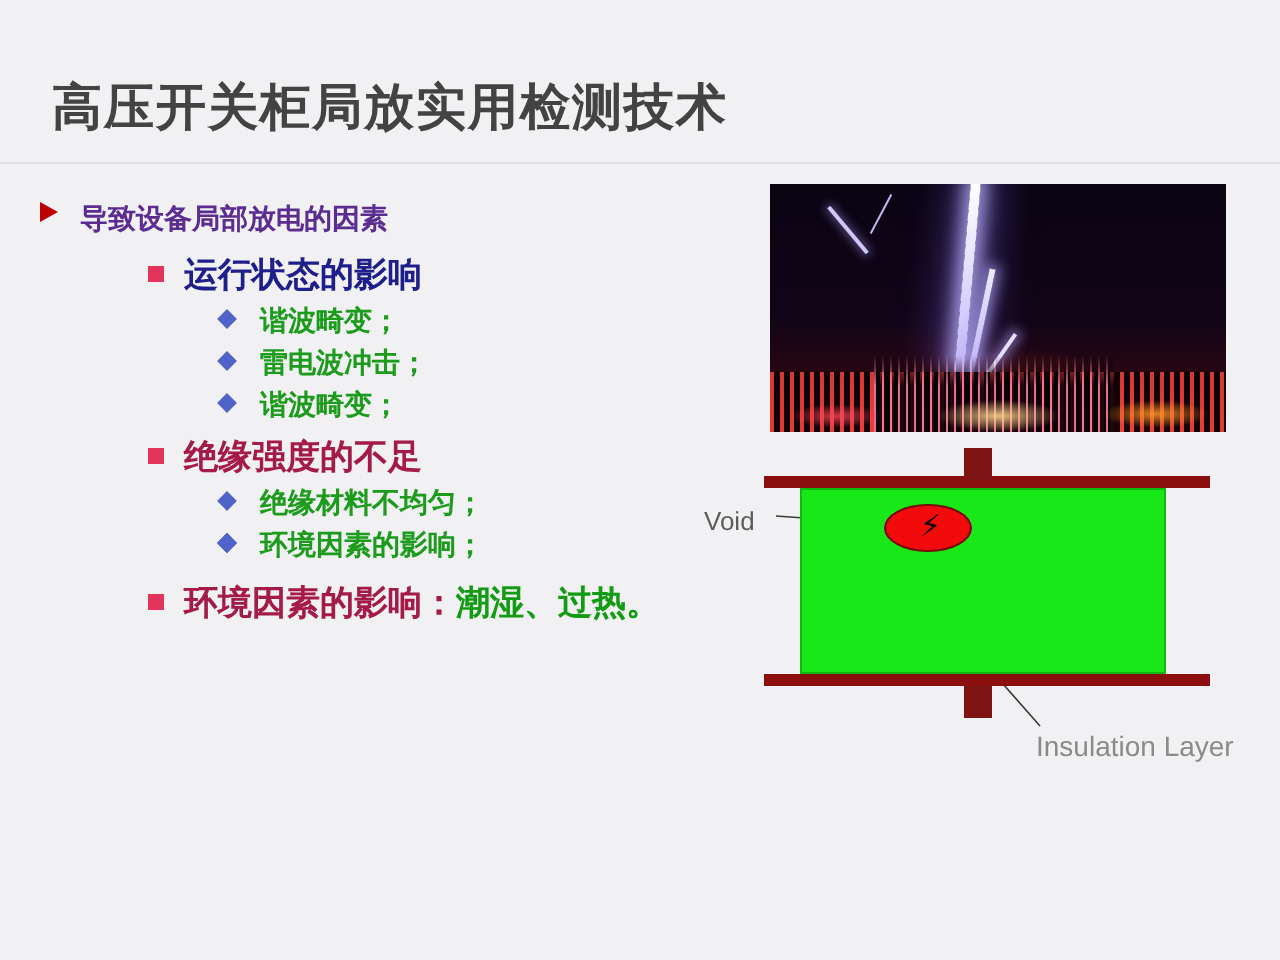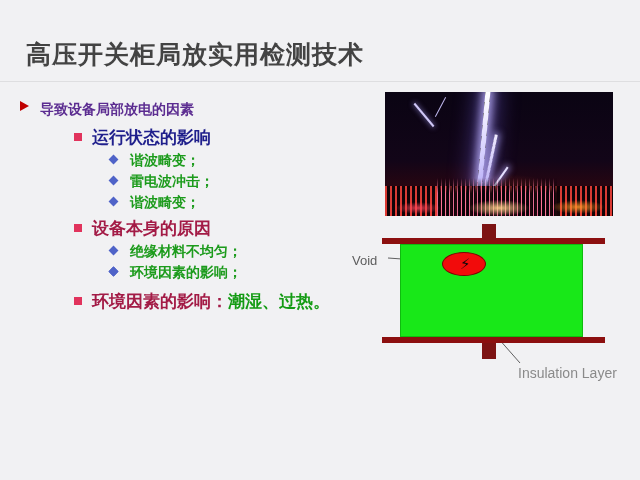--- a/index.html
+++ b/index.html
@@ -325,21 +325,21 @@
       <span class="dia"></span>
       <span>雷电波冲击；</span>
     </div>
     <div class="lvl3">
       <span class="dia"></span>
       <span>谐波畸变；</span>
     </div>
 
     <div class="lvl2 maroon">
       <span class="sq"></span>
-      <span>设备本身的原因</span>
+      <span>绝缘强度的不足</span>
     </div>
     <div class="lvl3">
       <span class="dia"></span>
       <span>绝缘材料不均匀；</span>
     </div>
     <div class="lvl3">
       <span class="dia"></span>
     </div>
     <div class="lvl3">
       <span class="dia"></span>

